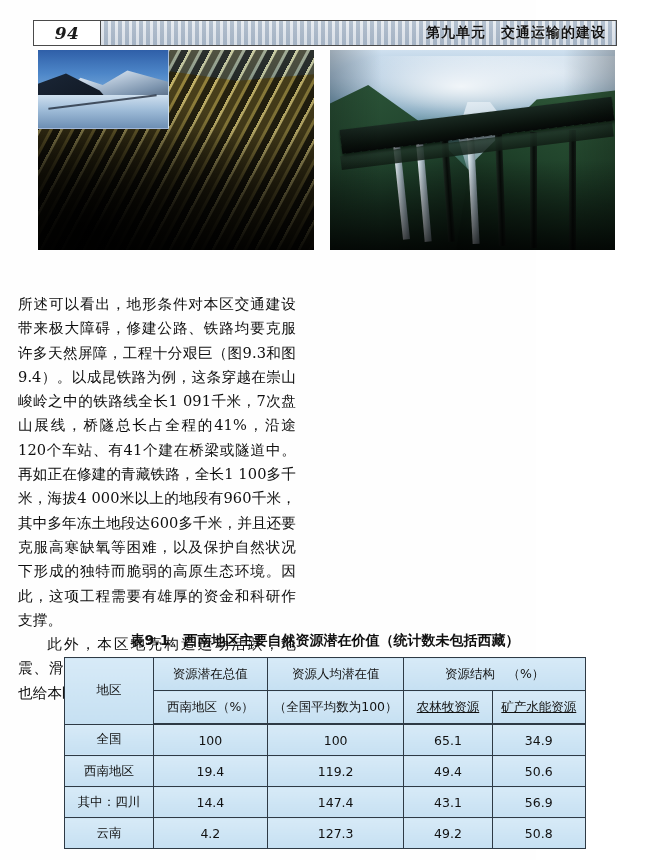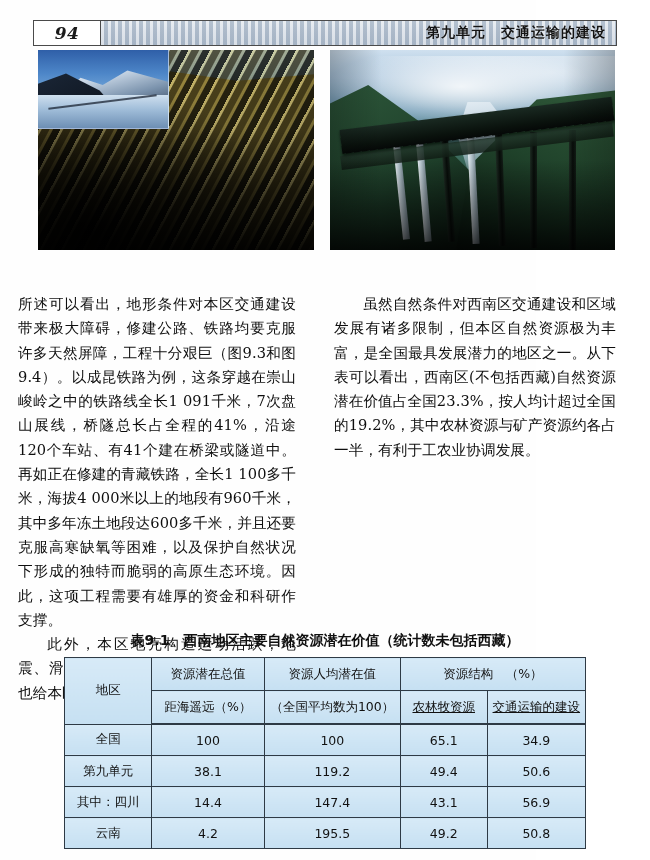--- a/index.html
+++ b/index.html
@@ -351,65 +351,64 @@
       <div id="photo-right-vign"></div>
     </div>
   </div>
 
   <div class="col" id="col-left">
     <p>所述可以看出，地形条件对本区交通建设带来极大障碍，修建公路、铁路均要克服许多天然屏障，工程十分艰巨（图9.3和图9.4）。以成昆铁路为例，这条穿越在崇山峻岭之中的铁路线全长1 091千米，7次盘山展线，桥隧总长占全程的41%，沿途120个车站、有41个建在桥梁或隧道中。再如正在修建的青藏铁路，全长1 100多千米，海拔4 000米以上的地段有960千米，其中多年冻土地段达600多千米，并且还要克服高寒缺氧等困难，以及保护自然状况下形成的独特而脆弱的高原生态环境。因此，这项工程需要有雄厚的资金和科研作支撑。</p>
     <p class="indent">此外，本区地壳构造运动活跃，地震、滑坡、泥石流等地质灾害频繁多发，也给本区交</p>
   </div>
 
   <div class="col" id="col-right">
-    <p class="indent">虽然自然条件对西南区交通建设和区域发展有诸多限制，但本区自然资源极为丰富，是全国最具发展潜力的地区之一。从下表可以看出，西南区(不包括西藏)自然资源潜在价值占全国23.3%，按人均计超过全国的19.2%，其中农林资源与矿产资源约各占一半，有利于工农业协调发展。</p>
   </div>
 
   <div id="table-title">表9.1　西南地区主要自然资源潜在价值（统计数未包括西藏）</div>
 
   <table id="data-table">
     <thead>
       <tr>
         <th class="col-region" rowspan="2">地区</th>
         <th class="col-total">资源潜在总值</th>
         <th class="col-percap">资源人均潜在值</th>
         <th colspan="2">资源结构　（%）</th>
       </tr>
       <tr>
-        <th class="thin-line">距海遥远（%）</th>
+        <th class="thin-line">西南地区（%）</th>
         <th class="thin-line">（全国平均数为100）</th>
         <th class="col-struct thin-line">农林牧资源</th>
-        <th class="col-struct thin-line">交通运输的建设</th>
+        <th class="col-struct thin-line">矿产水能资源</th>
       </tr>
     </thead>
     <tbody>
       <tr>
         <td class="rname-2">全国</td>
         <td>100</td>
         <td>100</td>
         <td>65.1</td>
         <td>34.9</td>
       </tr>
       <tr>
-        <td class="rname-2">第九单元</td>
-        <td>38.1</td>
+        <td class="rname-2">西南地区</td>
+        <td>19.4</td>
         <td>119.2</td>
         <td>49.4</td>
         <td>50.6</td>
       </tr>
       <tr>
         <td class="rname-2">其中：四川</td>
         <td>14.4</td>
         <td>147.4</td>
         <td>43.1</td>
         <td>56.9</td>
       </tr>
       <tr>
         <td class="rname-r">云南</td>
         <td>4.2</td>
-        <td>195.5</td>
+        <td>127.3</td>
         <td>49.2</td>
         <td>50.8</td>
       </tr>
     </tbody>
   </table>
 
 </div>
 
 </body></html>

